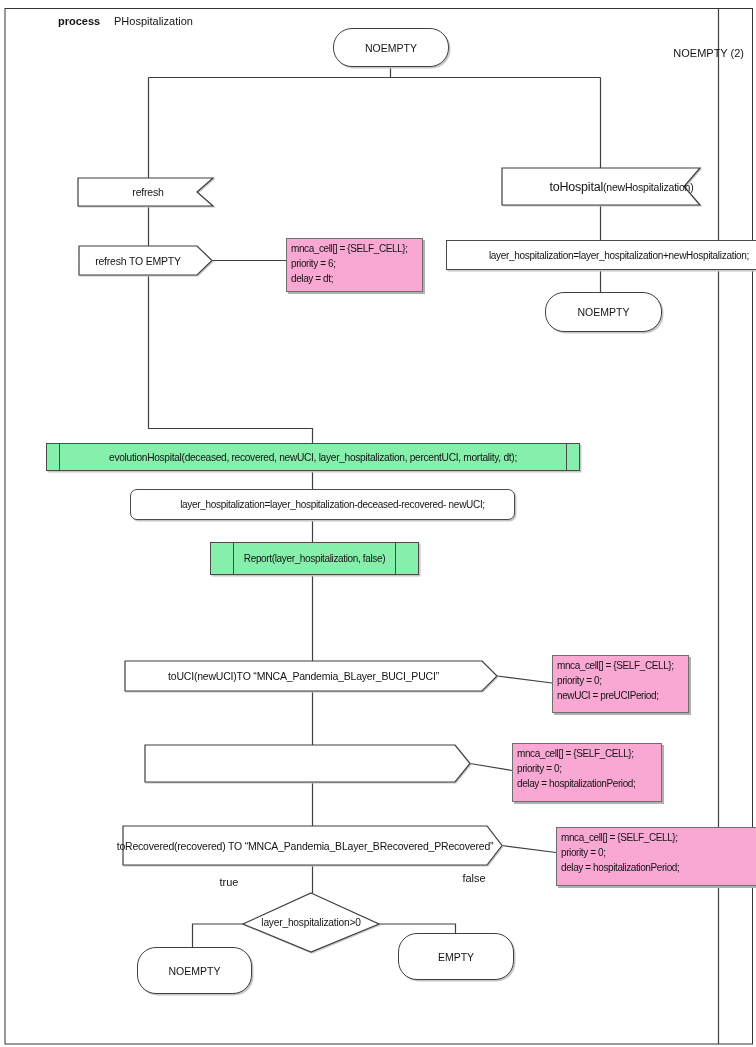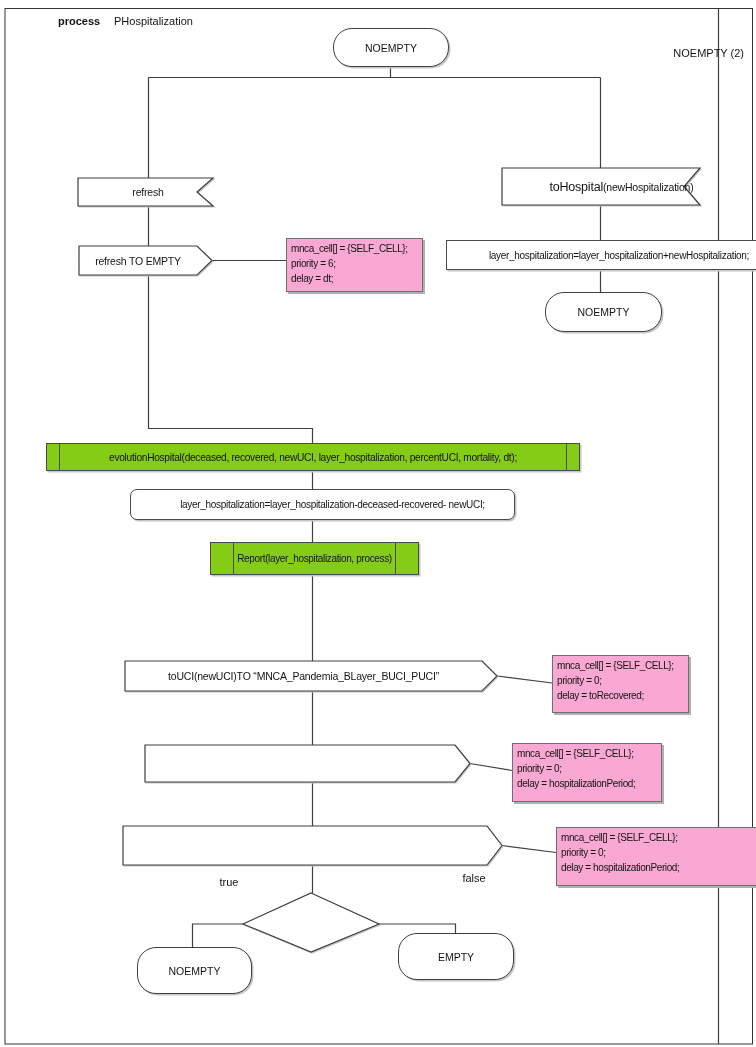--- a/index.html
+++ b/index.html
@@ -13,21 +13,21 @@
   .lbl{position:absolute;font-size:11px;white-space:nowrap;padding-left:36px;}
   .bold{font-weight:bold;}
   .right{text-align:right;}
   .center{text-align:center;}
   .state{position:absolute;border:1.4px solid #3f3f3f;border-radius:19px;background:#fff;
          display:flex;align-items:center;justify-content:center;font-size:10.5px;
          box-shadow:1.5px 1.5px 0 #c6c6c6;white-space:nowrap;text-align:right;}
   .rect{position:absolute;border:1px solid #4a4a4a;background:#fff;display:flex;align-items:center;
         justify-content:center;font-size:10px;letter-spacing:-0.3px;white-space:nowrap;
         box-shadow:1.5px 1.5px 0 #c6c6c6;padding-left:20px;}
-  .proc{position:absolute;border:1px solid #4a4a4a;background:#84cc16;display:flex;align-items:center;
+  .proc{position:absolute;border:1px solid #4a4a4a;background:#86efac;display:flex;align-items:center;
         justify-content:center;font-size:10.2px;letter-spacing:-0.3px;white-space:nowrap;
         box-shadow:1.5px 1.5px 0 #c6c6c6;}
   .proc .bar{position:absolute;top:-1px;bottom:-1px;width:0;border-left:1px solid #4a4a4a;}
   .proc.report{font-size:10px;letter-spacing:-0.35px;}
   .note{position:absolute;border:1px solid #6e6e6e;background:#f9a8d4;box-shadow:2px 2px 0 #b0b0b0;
         font-size:10px;letter-spacing:-0.4px;padding:2px 4px;line-height:15px;white-space:nowrap;}
   .overlay{position:absolute;display:flex;align-items:center;justify-content:center;
            font-size:10.5px;letter-spacing:-0.2px;white-space:nowrap;background:transparent;}
   .overlay .big{font-size:12.5px;letter-spacing:-0.2px;}
 </style>
@@ -88,48 +88,50 @@
     <span>EMPTY</span>
   </div>
 
   <div class="overlay" style="left:88px;top:178px;width:120px;height:28px;">refresh</div>
   <div class="overlay" style="left:79px;top:246px;width:118px;height:29px;">refresh TO EMPTY</div>
   <div class="overlay" style="left:502px;top:168px;width:183px;height:37px;margin-left:28px;">
     <span class="big">toHospital</span>
       <span>(newHospitalization)</span>
   </div>
   <div class="overlay" style="left:125px;top:661px;width:357px;height:30px;">toUCI(newUCI)TO “MNCA_Pandemia_BLayer_BUCI_PUCI”</div>
+  <div class="overlay" style="left:123px;top:826px;width:364px;height:39px;">toRecovered(recovered) TO “MNCA_Pandemia_BLayer_BRecovered_PRecovered”</div>
+  <div class="overlay" style="left:233px;top:893px;width:156px;height:59px;font-size:10.2px;">layer_hospitalization&gt;0</div>
 
   <div class="rect" style="left:446px;top:240px;width:304px;height:28px;">
     <span>layer_hospitalization=layer_hospitalization+newHospitalization;</span>
   </div>
   <div class="rect" style="left:130px;top:489px;width:363px;height:29px;border-radius:7px;">
     <span>layer_hospitalization=layer_hospitalization-deceased-recovered- newUCI;</span>
   </div>
 
   <div class="proc" style="left:46px;top:443px;width:532px;height:26px;">
     <span class="bar" style="left:12px;"></span>
     <span class="bar" style="right:12px;"></span>
     <span>evolutionHospital(deceased, recovered, newUCI, layer_hospitalization, percentUCI, mortality, dt);</span>
   </div>
   <div class="proc report" style="left:210px;top:542px;width:207px;height:31px;">
     <span class="bar" style="left:22px;"></span>
     <span class="bar" style="right:22px;"></span>
-    <span>Report(layer_hospitalization, process)</span>
+    <span>Report(layer_hospitalization, false)</span>
   </div>
 
   <div class="note" style="left:286px;top:238px;width:127px;height:48px;">
     <div>mnca_cell[] = {SELF_CELL};</div>
     <div>priority = 6;</div>
     <div>delay = dt;</div>
   </div>
   <div class="note" style="left:552px;top:655px;width:127px;height:52px;">
     <div>mnca_cell[] = {SELF_CELL};</div>
     <div>priority = 0;</div>
-    <div>delay = toRecovered;</div>
+    <div>newUCI = preUCIPeriod;</div>
   </div>
   <div class="note" style="left:512px;top:743px;width:140px;height:53px;">
     <div>mnca_cell[] = {SELF_CELL};</div>
     <div>priority = 0;</div>
     <div>delay = hospitalizationPeriod;</div>
   </div>
   <div class="note" style="left:556px;top:827px;width:196px;height:53px;">
     <div>mnca_cell[] = {SELF_CELL};</div>
     <div>priority = 0;</div>
     <div>delay = hospitalizationPeriod;</div>

